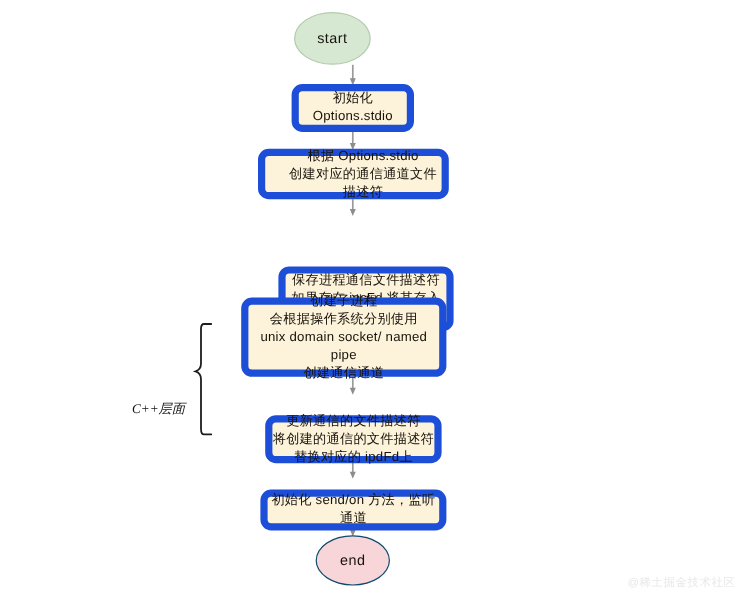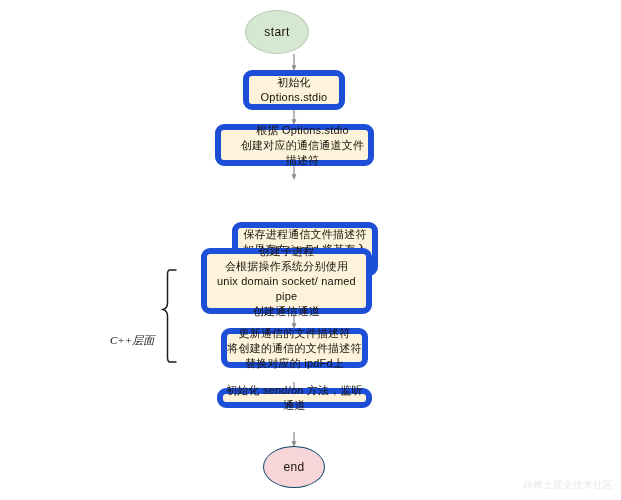--- a/index.html
+++ b/index.html
@@ -111,27 +111,27 @@
 NODE_CHANNEL_FD</span>
 </div>
 
 <div class="node process" style="left:201px; top:248px; width:171px; height:66px;">
   <span>创建子进程
 会根据操作系统分别使用
 unix domain socket/ named pipe
 创建通信通道</span>
 </div>
 
-<div class="node process" style="left:221px; top:328px; width:147px; height:40px;align-items:center;">
+<div class="node process" style="left:221px; top:346px; width:147px; height:40px;align-items:center;">
   <span>更新通信的文件描述符
 将创建的通信的文件描述符
 替换对应的 ipdFd上</span>
 </div>
 
-<div class="node process" style="left:217px; top:388px; width:155px; height:20px;">
+<div class="node process" style="left:217px; top:408px; width:155px; height:34px;">
   <span>初始化 send/on 方法，监听通道</span>
 </div>
 
 <div class="node terminator end" style="left:263px; top:446px; width:62px; height:42px;">
   <span>end</span>
 </div>
 
 <div class="brace-label" style="left:110px; top:302px;margin-top:31px;">C++层面</div>
 
 <div class="watermark">@稀土掘金技术社区</div>

